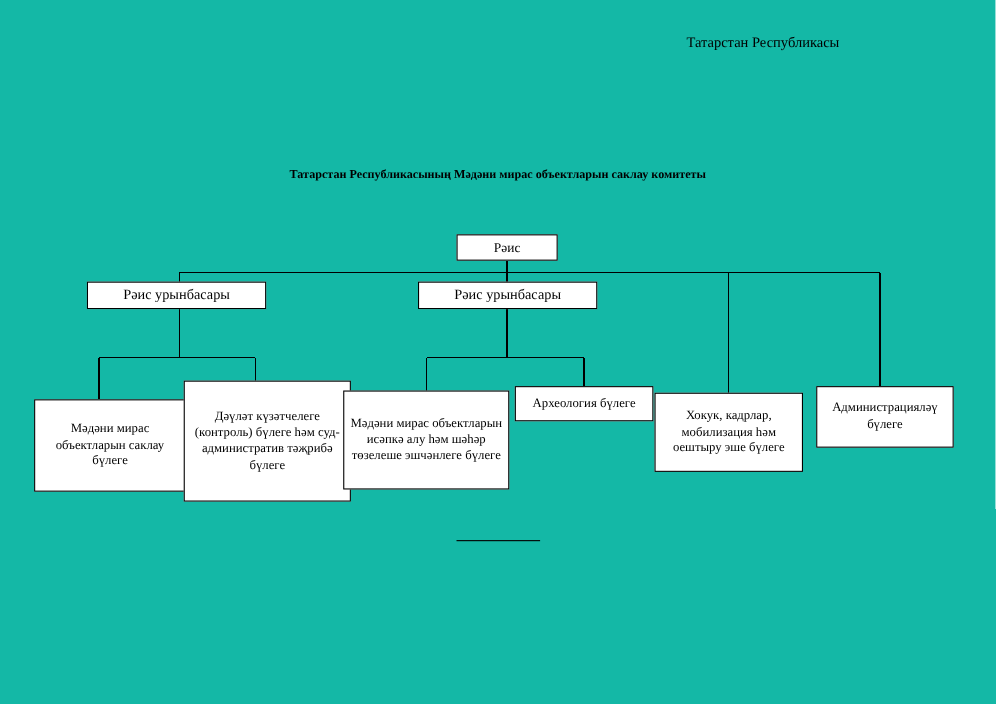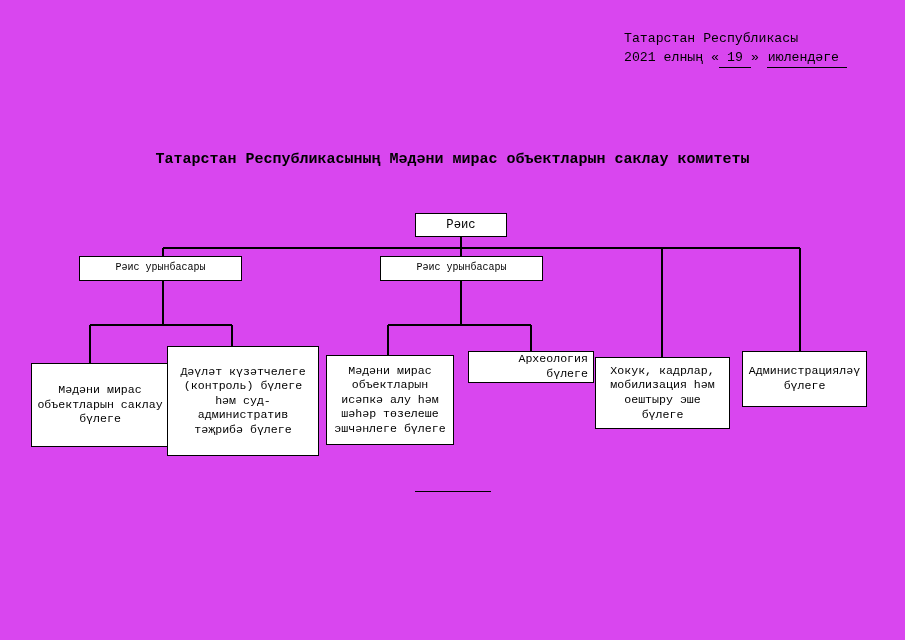--- a/index.html
+++ b/index.html
@@ -4,22 +4,22 @@
 <style>
   html, body {
     margin: 0;
     padding: 0;
     background: #ffffff;
   }
   #page {
     position: relative;
     width: 905px;
     height: 640px;
-    background: #d946ef;
-    font-family: Liberation Mono, monospace;
+    background: #14b8a6;
+    font-family: Liberation Serif, serif;
     color: #000000;
     overflow: hidden;
   }
 
   
   .doc-header {
     position: absolute;
     left: 624px;
     top: 30px;
     width: 265px;
@@ -40,21 +40,21 @@
   .blank.num { min-width: 44px; }
 
   
   .doc-title {
     position: absolute;
     left: 120px;
     top: 150px;
     width: 665px;
     text-align: center;
     font-weight: bold;
-    font-size: 15px;
+    font-size: 11px;
     line-height: 19px;
   }
 
   
   #chart {
     position: absolute;
     left: 0;
     top: 0;
     width: 905px;
     height: 640px;
@@ -74,40 +74,39 @@
     background: #ffffff;
     display: flex;
     align-items: center;
     justify-content: center;
     text-align: center;
     font-size: 11.6px;
     line-height: 14.6px;
     padding: 3px 5px;
   }
   .node.lvl1 { font-size: 12.2px; }
-  .node.lvl2 { font-size: 10px; }
+  .node.lvl2 { font-size: 13px; }
 
   
   .footer-rule {
     position: absolute;
     left: 415px;
     top: 491px;
     width: 76px;
     height: 0;
     border-top: 1.3px solid #000000;
   }
 </style>
 </head>
 <body>
 
 <div id="page">
 
   <div class="doc-header">
     <span class="hline">Татарстан Республикасы</span>
-    <span class="hline"><span>2021 елның «</span><span class="blank date">19</span><span>»</span> <span class="blank month">июлендәге</span></span>
   </div>
 
   <div class="doc-title">
     <div>Татарстан Республикасының Мәдәни мирас объектларын саклау комитеты</div>
   </div>
 
   <div id="chart">
 
     <svg id="connectors" viewBox="0 0 905 640" width="905" height="640" xmlns="http://www.w3.org/2000/svg">
       <g stroke="#000000" stroke-width="1.2" fill="none" shape-rendering="crispEdges">
@@ -146,21 +145,21 @@
     </div>
 
     <div class="node" style="left:31px; top:363px; width:138px; height:84px;">
       <span>Мәдәни мирас объектларын саклау бүлеге</span>
     </div>
 
     <div class="node" style="left:167px; top:346px; width:152px; height:110px;">
       <span>Дәүләт күзәтчелеге (контроль) бүлеге һәм суд-административ тәҗрибә бүлеге</span>
     </div>
 
-    <div class="node" style="left:326px; top:355px; width:128px; height:90px;justify-content:flex-end;">
+    <div class="node" style="left:312px; top:355px; width:151px; height:90px;justify-content:flex-end;">
       <span>Мәдәни мирас объектларын исәпкә алу һәм шәһәр төзелеше эшчәнлеге бүлеге</span>
     </div>
 
     <div class="node" style="left:468px; top:351px; width:126px; height:32px;text-align:right;">
       <span>Археология бүлеге</span>
     </div>
 
     <div class="node" style="left:595px; top:357px; width:135px; height:72px;">
       <span>Хокук, кадрлар, мобилизация һәм оештыру эше бүлеге</span>
     </div>

